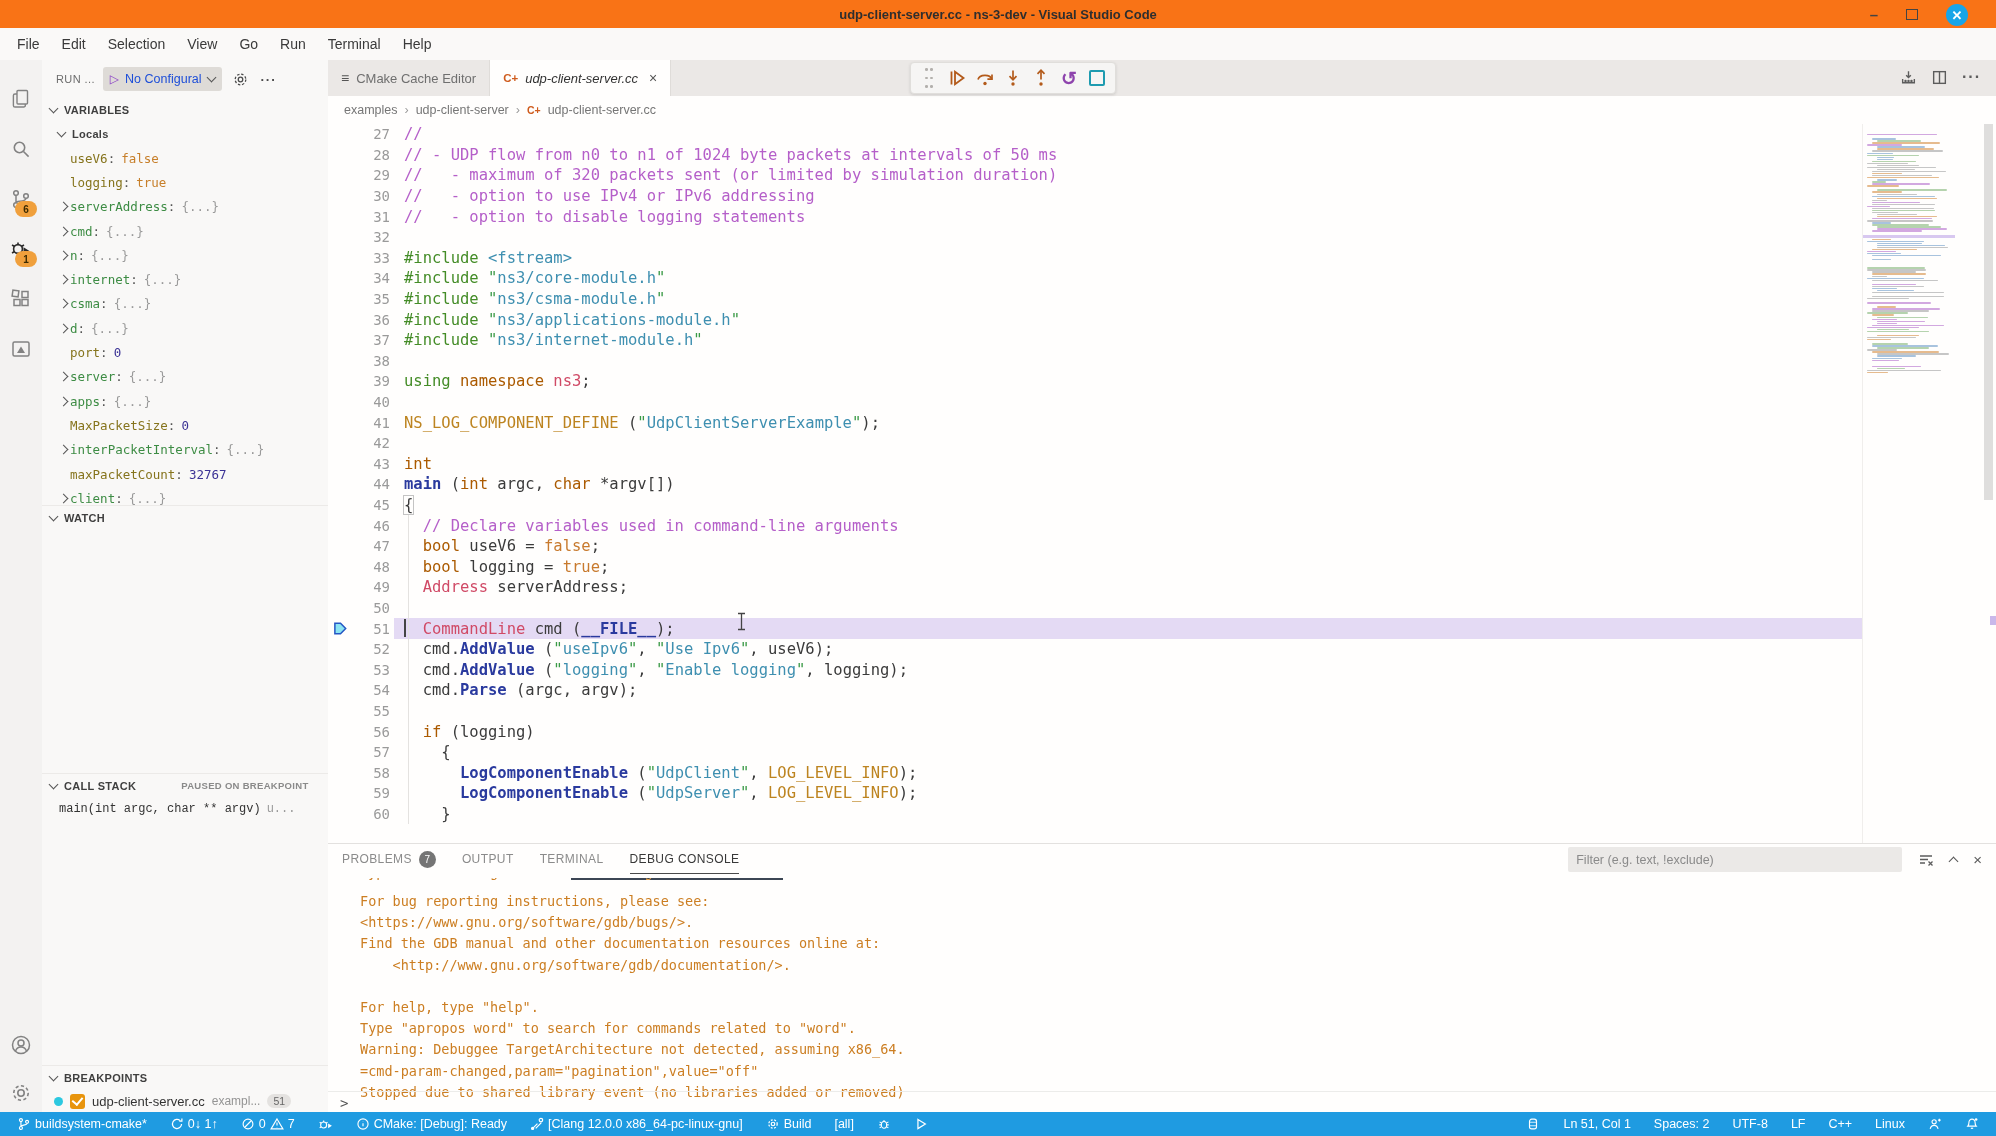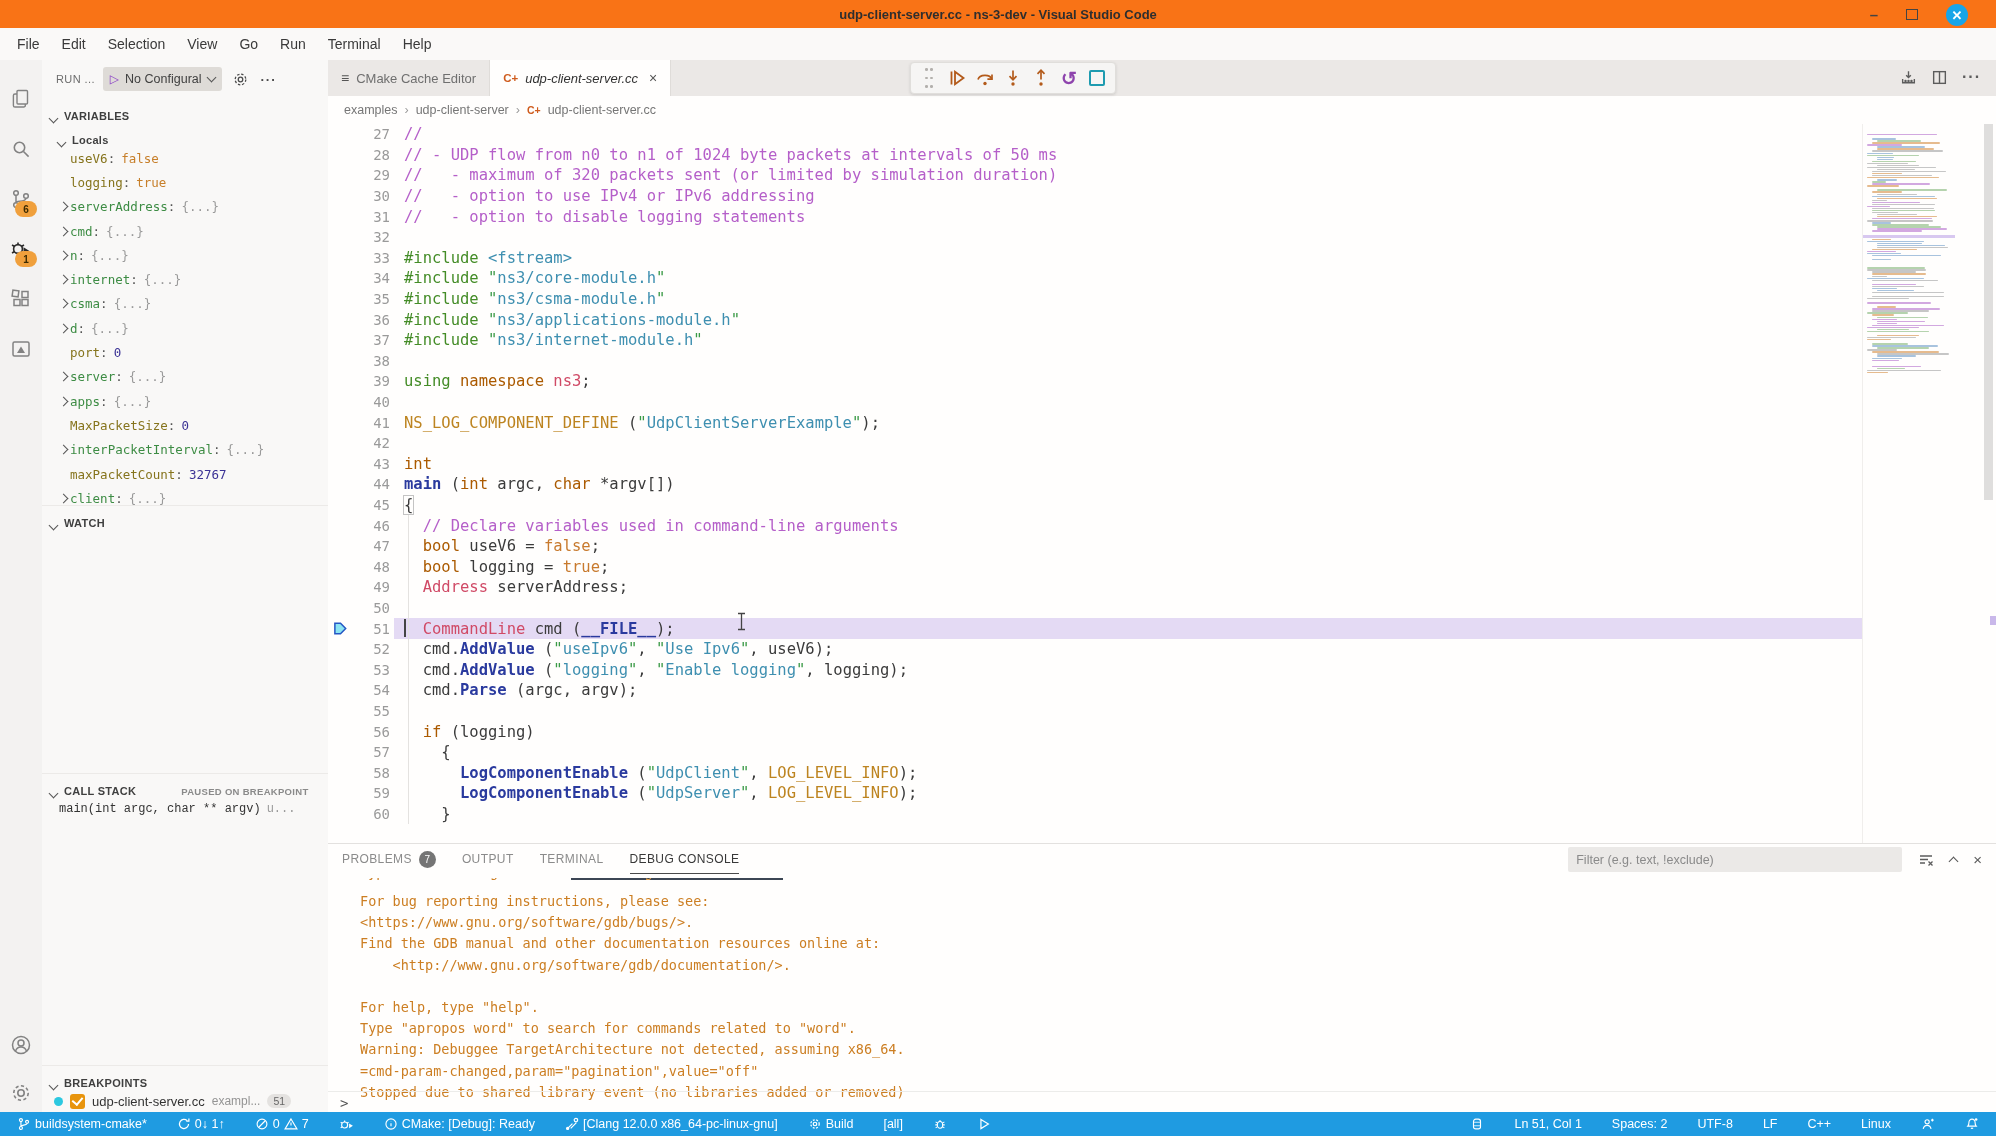--- a/index.html
+++ b/index.html
@@ -26,25 +26,25 @@
   .act-item svg{stroke:currentColor}
   .act-badge{position:absolute;right:5px;bottom:7px;min-width:16px;height:16px;border-radius:9px;background:#f0a03c;
              color:#3c2b00;font-size:10px;font-weight:bold;display:flex;align-items:center;justify-content:center;padding:0 3px}
   .act-bottom{position:absolute;left:0;width:42px}
   
   #sidebar{left:42px;top:60px;width:286px;height:1052px;background:#f9f8f7;border-right:1px solid #e5e3e1;font-size:13px}
   #run-header{position:absolute;left:0;top:0;width:286px;height:38px;display:flex;align-items:center;padding-left:14px;box-sizing:border-box}
   #run-title{font-size:11px;color:#6d6d6d;letter-spacing:.4px;margin-right:8px}
   #config-dropdown{display:flex;align-items:center;gap:6px;background:#dedbd7;border-radius:3px;height:24px;padding:0 7px;max-width:118px}
   #config-dropdown .play{color:#8a3fc6;font-size:12px}
-  #config-name{font-size:12.5px;color:#404040;white-space:nowrap;overflow:hidden;max-width:78px}
+  #config-name{font-size:12.5px;color:#1d4ed8;white-space:nowrap;overflow:hidden;max-width:78px}
   .chev{display:inline-block;width:6px;height:6px;border-right:1.4px solid #555;border-bottom:1.4px solid #555}
   .chev.down{transform:rotate(45deg);margin-top:-3px}
   .chev.right{transform:rotate(-45deg)}
-  .sec-head{position:absolute;left:0;width:286px;height:24px;display:flex;align-items:flex-end;gap:7px;
+  .sec-head{position:absolute;left:0;width:286px;height:24px;display:flex;align-items:center;gap:7px;
             padding-left:8px;box-sizing:border-box;font-size:11px;font-weight:bold;color:#3f3f3f;letter-spacing:.3px;border-top:1px solid #eceae8}
   #var-list{position:absolute;left:0;top:86px;width:286px}
   .var-row{height:24.3px;display:flex;align-items:center;font-family:"DejaVu Sans Mono",monospace;font-size:12.5px}
   .var-row .tw{width:14px;margin-left:14px;display:flex;justify-content:center}
   .var-row.leaf{padding-left:28px}
   .n-leaf{color:#86741d}
   .n-obj{color:#3d8c44}
   .v-bool{color:#c77f2a}
   .v-num{color:#3b3295}
   .v-obj{color:#9a9a9a}
@@ -115,21 +115,21 @@
            font-family:"DejaVu Sans Mono",monospace;font-size:13.5px;color:#cc7e22;line-height:21.2px;white-space:pre}
   .console-line.clipped{height:13px;overflow:hidden;position:relative}
   .console-line.clipped span{position:relative;top:-8px}
   .csel{background:#3c4654;color:#e8a44a}
   #prompt-row{position:absolute;left:0;top:247px;width:1668px;height:22px;border-top:1px solid #ececea;
               display:flex;align-items:center;padding-left:12px;box-sizing:border-box;color:#555;
               font-family:"DejaVu Sans Mono",monospace;font-size:14px}
   
   #statusbar{left:0;top:1112px;width:1996px;height:24px;background:#1f9be1;color:#fff;display:flex;align-items:center;
              justify-content:space-between;font-size:12.5px;padding:0 10px;box-sizing:border-box}
-  .sb-side{display:flex;align-items:flex-start;gap:16px}
+  .sb-side{display:flex;align-items:flex-start;gap:9px}
   .status-item{display:flex;align-items:center;gap:4px;padding:0 7px;height:24px}
   .status-item svg{stroke:#fff}
   svg{display:block}
 </style>
 </head>
 <body>
 
 <div id="titlebar" class="abs">
   <span>udp-client-server.cc - ns-3-dev - Visual Studio Code</span>
   <span id="min-btn" class="winctl">–</span>

